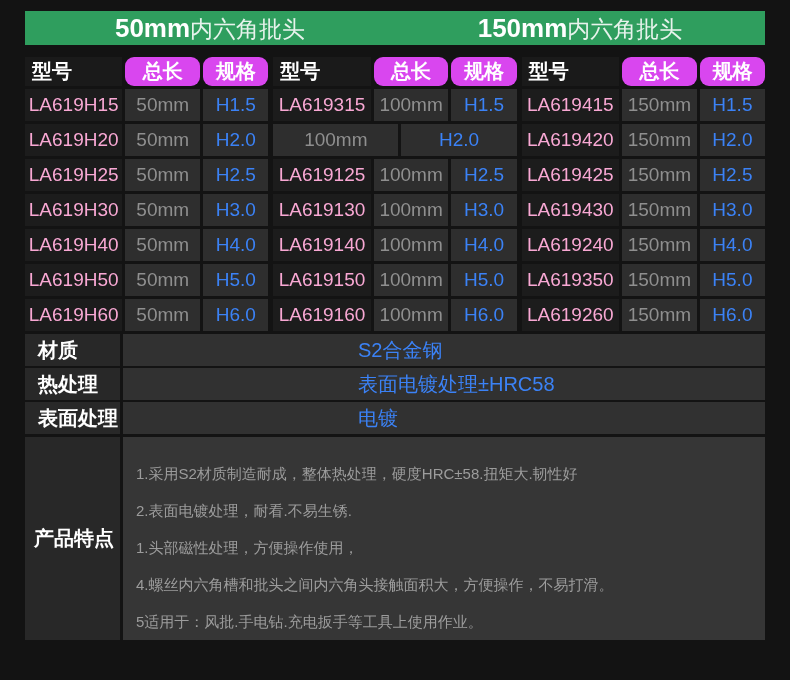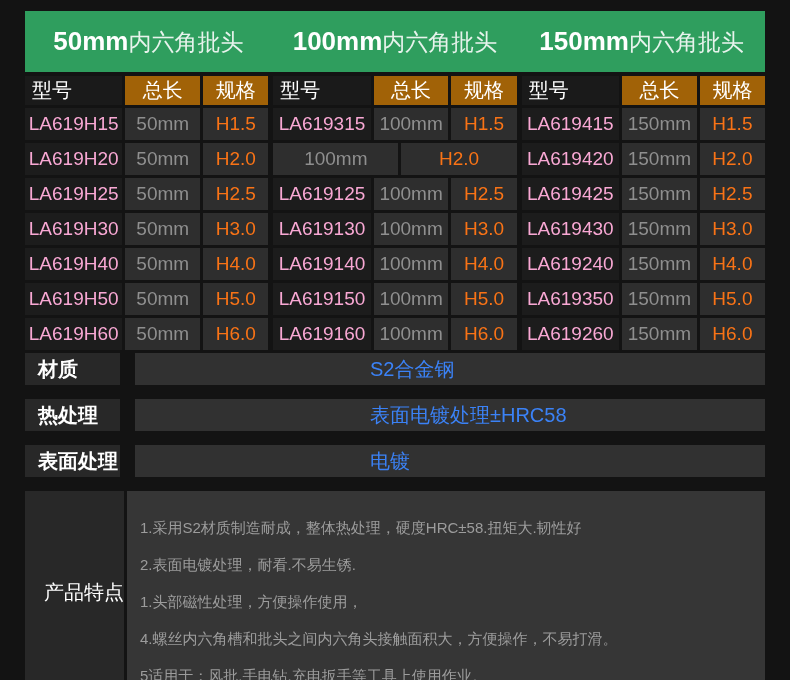--- a/index.html
+++ b/index.html
@@ -8,79 +8,76 @@
     width: 790px; height: 680px;
     background: #131313;
     font-family: "Liberation Sans", "DejaVu Sans", sans-serif;
     overflow: hidden;
     position: relative;
   }
   .content { position: absolute; left: 25px; top: 11px; width: 740px; }
 
   
   .title-bar {
-    height: 61px; background: #2f9e5e;
-    display: flex; align-items: center;
+    height: 34px; background: #2f9e5e;
+    display: flex; align-items: flex-end;
     margin-bottom: 4px;
   }
   .title { flex: 1; text-align: center; color: #e7f3ec; font-size: 23px; white-space: nowrap; }
   .title b { color: #ffffff; font-size: 26px; font-weight: bold; }
 
   
   .table { display: flex; gap: 5px; }
   .group { flex: 1; min-width: 0; }
   .row { display: flex; gap: 3px; margin-bottom: 3px; }
   .row .c {
     height: 32px; display: flex; align-items: center; justify-content: center;
     font-size: 19px; white-space: nowrap; overflow: hidden;
   }
   .c.model { flex: 0 0 40%; background: #1c1c1c; color: #f9a8d4; }
   .c.len   { flex: 1 1 31%; background: #2e2e2e; color: #8f8f8f; }
-  .c.spec  { flex: 1 1 27%; background: #2e2e2e; color: #f97316; }
-  .hrow .c { height: 29px; font-weight: normal; color: #ffffff; font-size: 20px; }
+  .c.spec  { flex: 1 1 27%; background: #2e2e2e; color: #3b82f6; }
+  .hrow .c { height: 29px; font-weight: bold; color: #ffffff; font-size: 20px; margin-top: 8px; }
   .hrow .c.model { justify-content: flex-start; padding-left: 7px; background: #1a1a1a; }
-  .hrow .c.len, .hrow .c.spec { background: #a16207; }
-
-  
-  .spec-row { display: flex; gap: 15px; margin-bottom: 14px; }
+  .hrow .c.len, .hrow .c.spec { background: #d946ef; border-radius: 9px; }
+
+  
+  .spec-row { display: flex; gap: 3px; margin-bottom: 2px; }
   .spec-label {
     flex: 0 0 95px; height: 32px; background: #282828;
     color: #ffffff; font-weight: bold; font-size: 20px;
     display: flex; align-items: center; padding-left: 13px; white-space: nowrap;
   }
   .spec-value {
     flex: 1; height: 32px; background: #313131;
     color: #3b82f6; font-size: 20px;
     display: flex; align-items: center; padding-left: 235px; white-space: nowrap;
   }
 
   
   .features { display: flex; gap: 3px; margin-top: 3px; height: 203px; }
   .f-label {
     flex: 0 0 95px; background: #282828;
-    color: #ffffff; font-weight: normal; font-size: 20px;
-    display: flex; align-items: center; padding-left: 19px; white-space: nowrap;
+    color: #ffffff; font-weight: bold; font-size: 20px;
+    display: flex; align-items: center; padding-left: 9px; white-space: nowrap;
   }
   .f-body {
     flex: 1; background: #363636; color: #9c9c9c;
     font-size: 15px; padding: 18px 10px 0 13px;
   }
   .f-line { line-height: 37px; white-space: nowrap; }
 </style>
 </head>
 <body>
 
 <div class="content">
 
   <div class="title-bar">
     <div class="title">
       <b>50mm</b><span>内六角批头</span>
-    </div>
-    <div class="title">
-      <b>100mm</b><span>内六角批头</span>
     </div>
     <div class="title">
       <b>150mm</b><span>内六角批头</span>
     </div>
   </div>
 
   <div class="table">
     <div class="group">
         <div class="row hrow">
           <div class="c model">型号</div>

